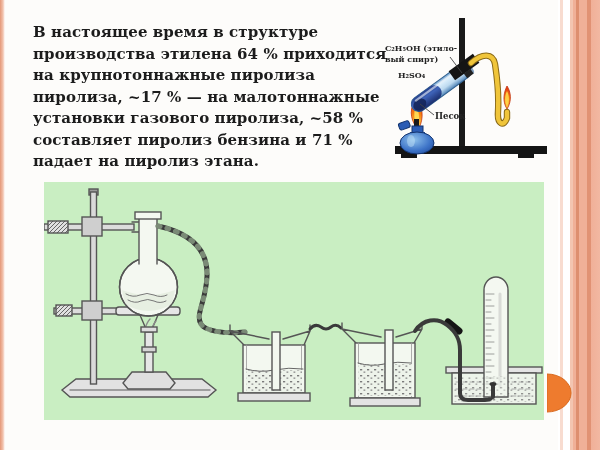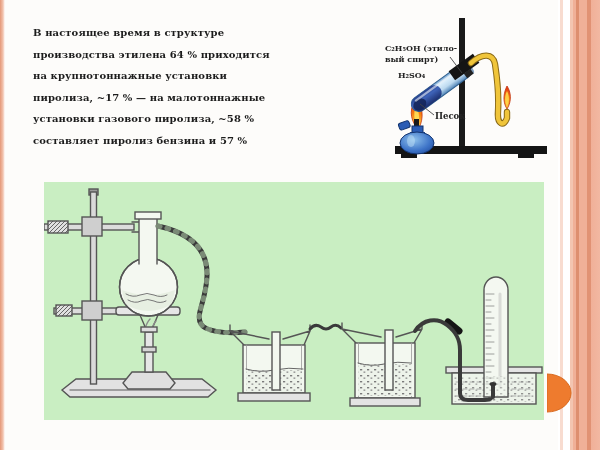--- a/index.html
+++ b/index.html
@@ -18,21 +18,21 @@
       #ffffff 5px,#ffffff 12px,
       #f3c5b1 12px,#f3c5b1 15px,
       #f0b098 15px,#f0b098 18px,
       #de8f70 18px,#de8f70 21px,
       #f0b098 21px,#f0b098 29px,
       #e19274 29px,#e19274 33px,
       #f0b098 33px,#f2b8a2 42px);}
   
   #text-block{position:absolute;left:33px;top:22px;width:340px;color:#1c1c1c;}
   #text-block .line{
-    font-size:10px;font-weight:bold;line-height:21.5px;white-space:nowrap;
+    font-size:15px;font-weight:bold;line-height:21.5px;white-space:nowrap;
     letter-spacing:.1px;}
   
   #mini-figure{position:absolute;left:368px;top:5px;width:190px;height:160px;text-align:right;}
   
   #main-figure{position:absolute;left:44px;top:182px;width:500px;height:238px;
     background:#C9EEC2;}
   
   #orange-deco{position:absolute;left:547px;top:373px;width:25px;height:40px;}
   svg text{font-family:"DejaVu Serif",serif;font-weight:bold;fill:#232323;}
 </style>
@@ -40,24 +40,25 @@
 <body>
 
 <div id="slide">
 
   <div id="left-stripe"></div>
   <div id="right-band"></div>
 
   <div id="text-block">
     <div class="line">В настоящее время в структуре</div>
     <div class="line">производства этилена 64 % приходится</div>
-    <div class="line">на крупнотоннажные установки</div>
+    <div class="line">на крупнотоннажные пиролиза</div>
     <div class="line">пиролиза, ~17 % — на малотоннажные</div>
     <div class="line">установки газового пиролиза, ~58 %</div>
-    <div class="line">составляет пиролиз бензина и 57 %</div>
+    <div class="line">составляет пиролиз бензина и 71 %</div>
+    <div class="line">падает на пиролиз этана.</div>
   </div>
 
   <div id="mini-figure">
     <svg width="190" height="160" viewBox="0 0 190 160">
       <defs>
         <linearGradient id="tubeG" x1="0" y1="0" x2="0" y2="1">
           <stop offset="0" stop-color="#6FA0CF"></stop>
             <stop offset=".3" stop-color="#D9EDFB"></stop>
           <stop offset=".65" stop-color="#BCD9EF"></stop>
             <stop offset="1" stop-color="#4E82B6"></stop>

